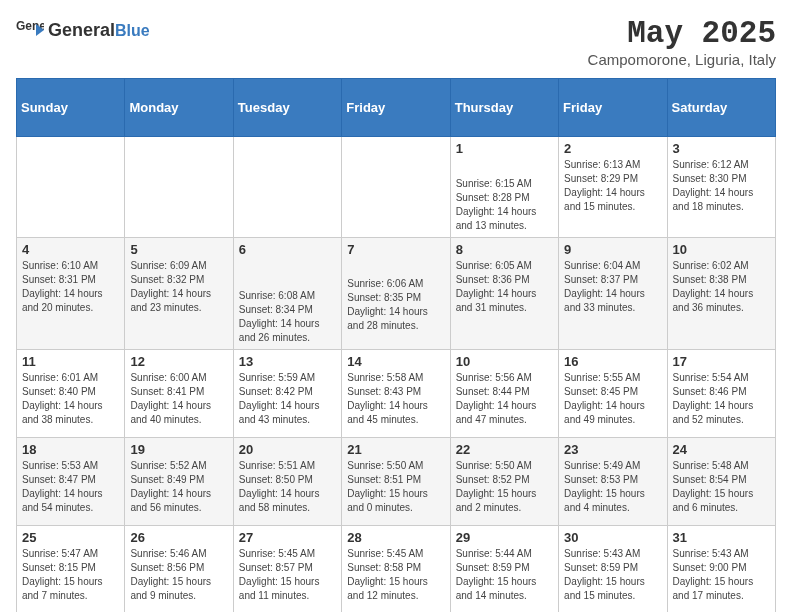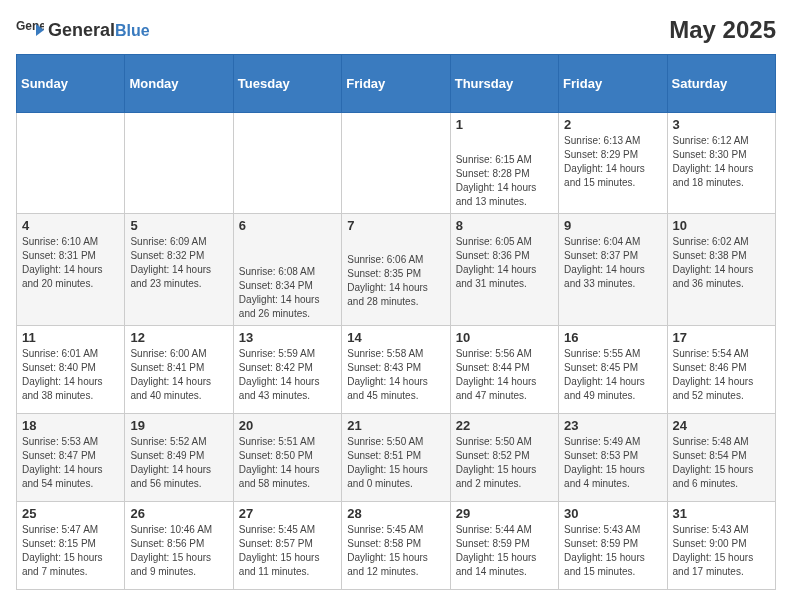--- a/index.html
+++ b/index.html
@@ -22,23 +22,24 @@
       gap: 4px;
     }
     .logo-icon {
       width: 28px;
       height: 28px;
     }
     .title-area {
       text-align: right;
     }
     .month-title {
-      font-size: 24px;
+      font-size: 31px;
       font-weight: bold;
       color: #333;
+      font-family: Liberation Mono, monospace;
     }
     .subtitle {
       font-size: 15px;
       color: #555;
     }
     table {
       width: 100%;
       border-collapse: collapse;
       table-layout: fixed;
     }
@@ -87,20 +88,21 @@
     <svg class="logo-icon" viewBox="0 0 28 28">
       <text x="0" y="14" font-size="12" font-weight="bold" fill="#333">General</text>
       <polygon points="20,8 28,14 20,20" fill="#3a7bbf"></polygon>
     </svg>
     <div>
       <span style="font-size:18px;font-weight:bold;color:#333;">General</span><span style="font-size:16px;font-weight:bold;color:#3a7bbf;">Blue</span>
     </div>
   </div>
   <div class="title-area">
     <div class="month-title">May 2025</div>
+    <div class="subtitle">Campomorone, Liguria, Italy</div>
   </div>
 </div>
 
 <table>
   <thead>
     <tr>
     <th>Sunday</th>
         <th>Monday</th>
         <th>Tuesday</th>
         <th>Friday</th>
@@ -293,21 +295,21 @@
       <tr>
         <td>
           <span class="day-number">25</span>
           <div class="day-info" style="white-space: pre-line;">Sunrise: 5:47 AM
 Sunset: 8:15 PM
 Daylight: 15 hours
 and 7 minutes.</div>
         </td>
         <td>
           <span class="day-number">26</span>
-          <div class="day-info" style="white-space: pre-line;">Sunrise: 10:46 AM
+          <div class="day-info" style="white-space: pre-line;">Sunrise: 5:46 AM
 Sunset: 8:56 PM
 Daylight: 15 hours
 and 9 minutes.</div>
         </td>
         <td>
           <span class="day-number">27</span>
           <div class="day-info" style="white-space: pre-line;">Sunrise: 5:45 AM
 Sunset: 8:57 PM
 Daylight: 15 hours
 and 11 minutes.</div>

